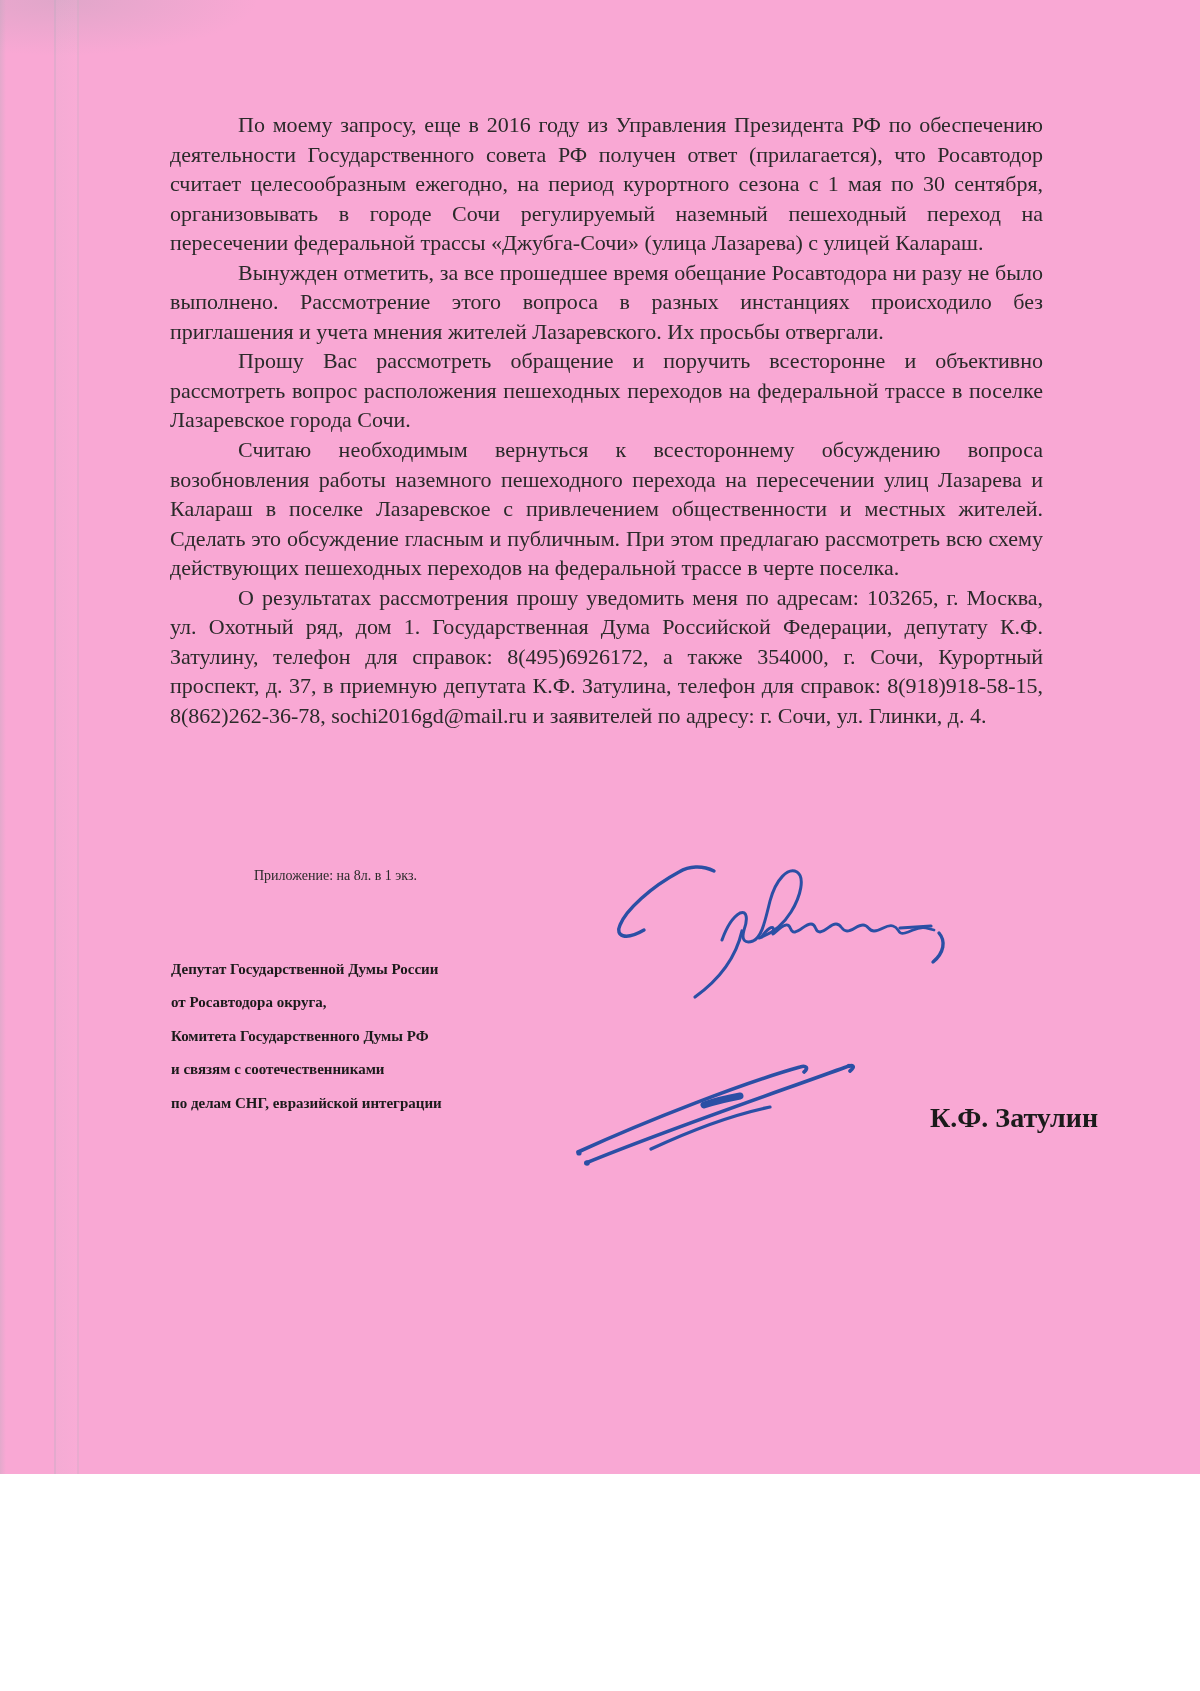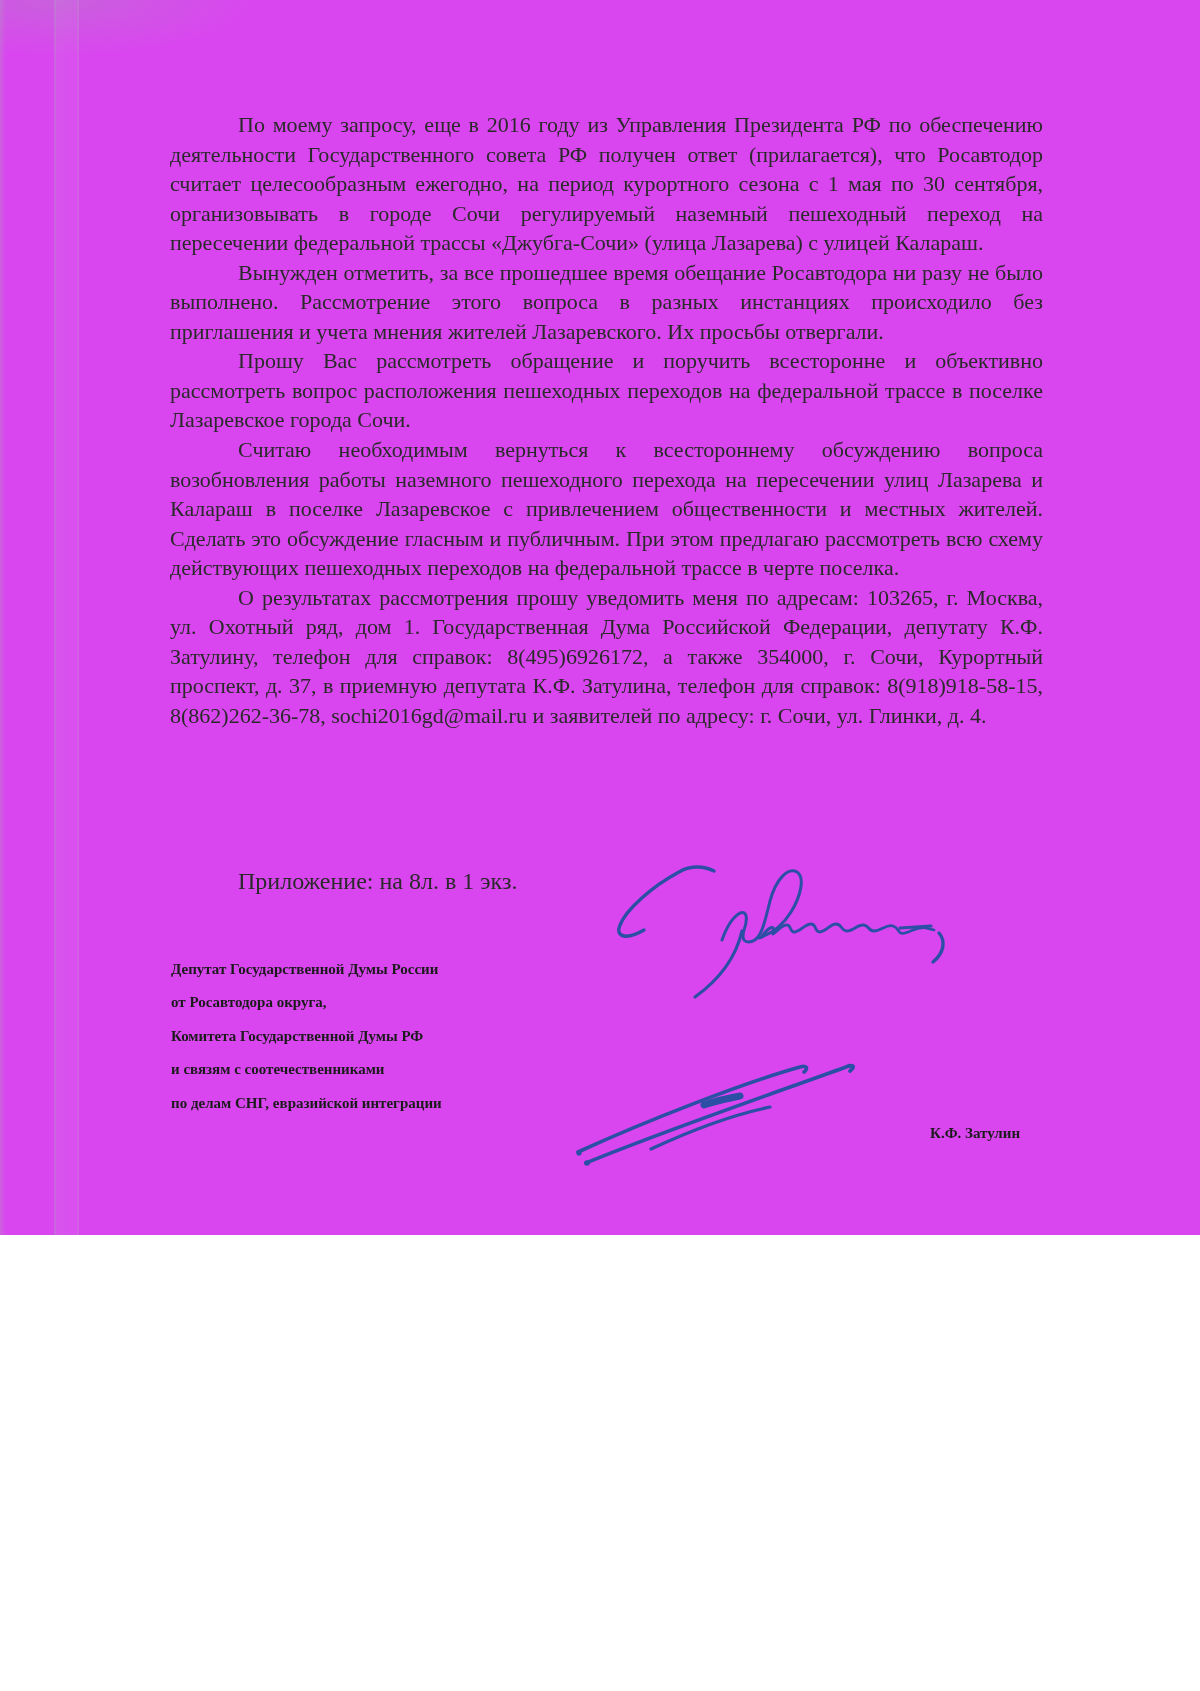--- a/index.html
+++ b/index.html
@@ -3,22 +3,22 @@
 <meta charset="utf-8">
 <style>
   html, body {
     margin: 0;
     padding: 0;
     background: #ffffff;
   }
   .page {
     position: relative;
     width: 1200px;
-    height: 1235px;
-    background: #d946ef;
+    height: 1474px;
+    background: #f9a8d4;
     overflow: hidden;
     font-family: "Liberation Serif", "DejaVu Serif", serif;
     color: #262626;
   }
 
   
   .scan-edge-left {
     position: absolute; left: 0; top: 0; width: 6px; height: 1691px;
     background: linear-gradient(to right, rgba(170,172,182,0.28), rgba(170,172,182,0));
   }
@@ -61,23 +61,23 @@
   .letter-body p {
     margin: 0;
     font-size: 22px;
     line-height: 29.55px;
     text-align: justify;
     text-indent: 68px;
     color: #2a2a2a;
   }
   .attachment-line {
     position: absolute;
-    left: 238px;
+    left: 254px;
     top: 868px;
-    font-size: 24px;
+    font-size: 14px;
     color: #2a2a2a;
     white-space: nowrap;
   }
 
   
   .signer-titles {
     position: absolute;
     left: 171px;
     top: 953px;
     width: 640px;
@@ -85,24 +85,23 @@
     font-size: 15px;
     line-height: 33.4px;
     color: #1b1b1b;
   }
   .signer-titles div { white-space: nowrap; }
   .signer-name {
     position: absolute;
     left: 930px;
     top: 1102px;
     font-weight: bold;
-    font-size: 15px;
+    font-size: 28px;
     color: #1b1b1b;
     white-space: nowrap;
-    margin-top: 23px;
   }
 
   
   .ink-overlay {
     position: absolute;
     left: 0; top: 0;
     width: 1200px; height: 1691px;
     pointer-events: none;
   }
 </style>
@@ -125,21 +124,21 @@
     <p>Прошу Вас рассмотреть обращение и поручить всесторонне и объективно рассмотреть вопрос расположения пешеходных переходов на федеральной трассе в поселке Лазаревское города Сочи.</p>
     <p>Считаю необходимым вернуться к всестороннему обсуждению вопроса возобновления работы наземного пешеходного перехода на пересечении улиц Лазарева и Калараш в поселке Лазаревское с привлечением общественности и местных жителей. Сделать это обсуждение гласным и публичным. При этом предлагаю рассмотреть всю схему действующих пешеходных переходов на федеральной трассе в черте поселка.</p>
     <p>О результатах рассмотрения прошу уведомить меня по адресам: 103265, г. Москва, ул. Охотный ряд, дом 1. Государственная Дума Российской Федерации, депутату К.Ф. Затулину, телефон для справок: 8(495)6926172, а также 354000, г. Сочи, Курортный проспект, д. 37, в приемную депутата К.Ф. Затулина, телефон для справок: 8(918)918-58-15, 8(862)262-36-78, sochi2016gd@mail.ru и заявителей по адресу: г. Сочи, ул. Глинки, д. 4.</p>
   </div>
 
   <div class="attachment-line">Приложение: на 8л. в 1 экз.</div>
 
   <div class="signer-titles">
     <div>Депутат Государственной Думы России</div>
     <div>от Росавтодора округа,</div>
-    <div>Комитета Государственной Думы РФ</div>
+    <div>Комитета Государственного Думы РФ</div>
     <div>и связям с соотечественниками</div>
     <div>по делам СНГ, евразийской интеграции</div>
   </div>
 
   <div class="signer-name">К.Ф. Затулин</div>
 
   <svg class="ink-overlay" viewBox="0 0 1200 1691" xmlns="http://www.w3.org/2000/svg">
 
     <g stroke="#2b4fa5" fill="none" stroke-linecap="round" stroke-linejoin="round">
       <path stroke-width="3.4" d="M 714 871 C 702 865 689 866 679 872 C 651 887 626 910 620 925 C 615 936 625 941 644 930"></path>

